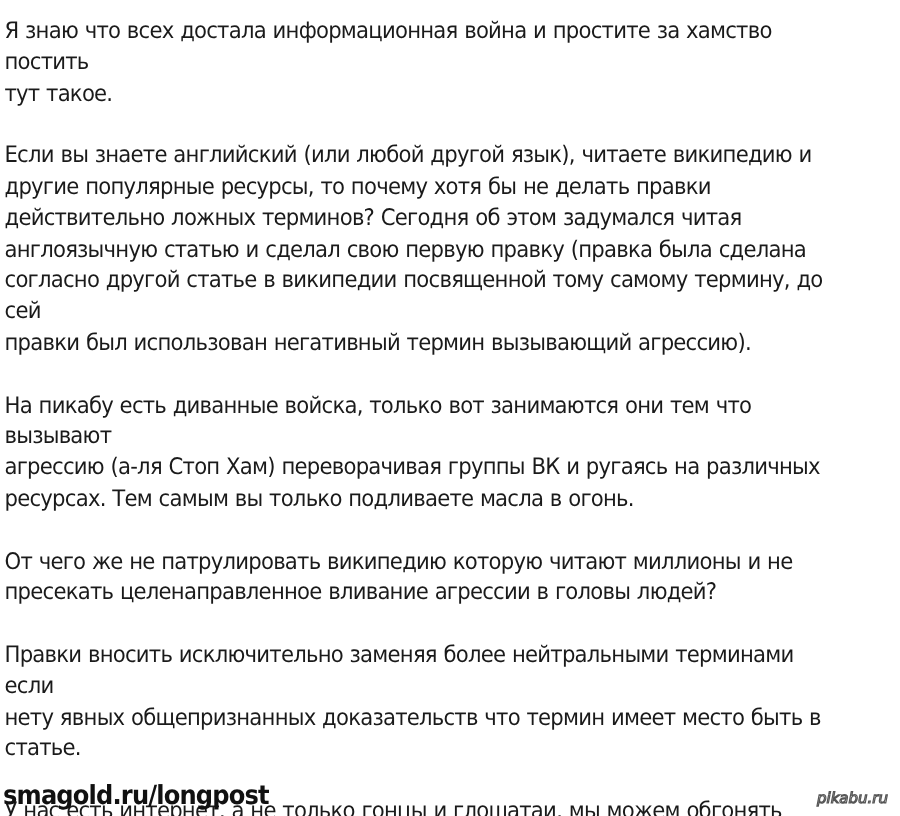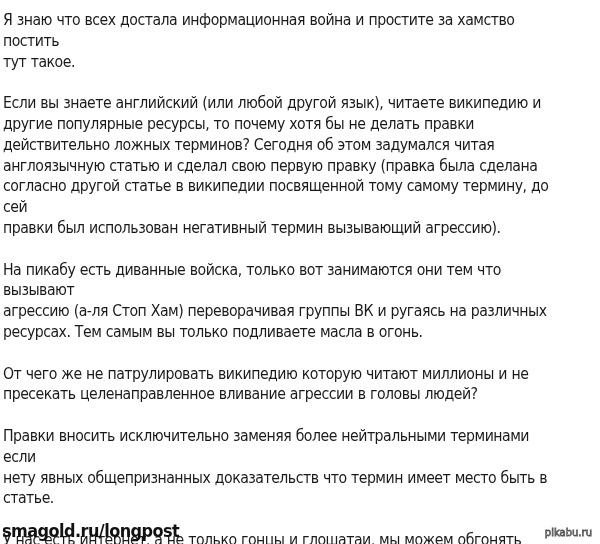--- a/index.html
+++ b/index.html
@@ -15,21 +15,21 @@
   .para:last-of-type { margin-bottom: 0; }
   .footer-link {
     position: absolute; left: 2px; top: 521px;
     font-family: "DejaVu Sans", sans-serif; font-weight: bold;
     font-size: 17.5px; color: #111; letter-spacing: -0.6px;
     transform: scaleX(0.92); transform-origin: left top;
   }
   .watermark {
     position: absolute; right: 8px; top: 527px;
     font-family: "DejaVu Sans", sans-serif; font-size: 10px;
-    color: #ffffff; letter-spacing: 0px;
+    color: #ffffff; letter-spacing: 0px; font-style: italic;
     -webkit-text-stroke: 0.8px #555555;
   }
 </style>
 </head>
 <body>
 
 <div class="page">
   <p class="para">
     <span>Я знаю что всех достала информационная война и простите за хамство постить</span><br>
     <span>тут такое.</span>

